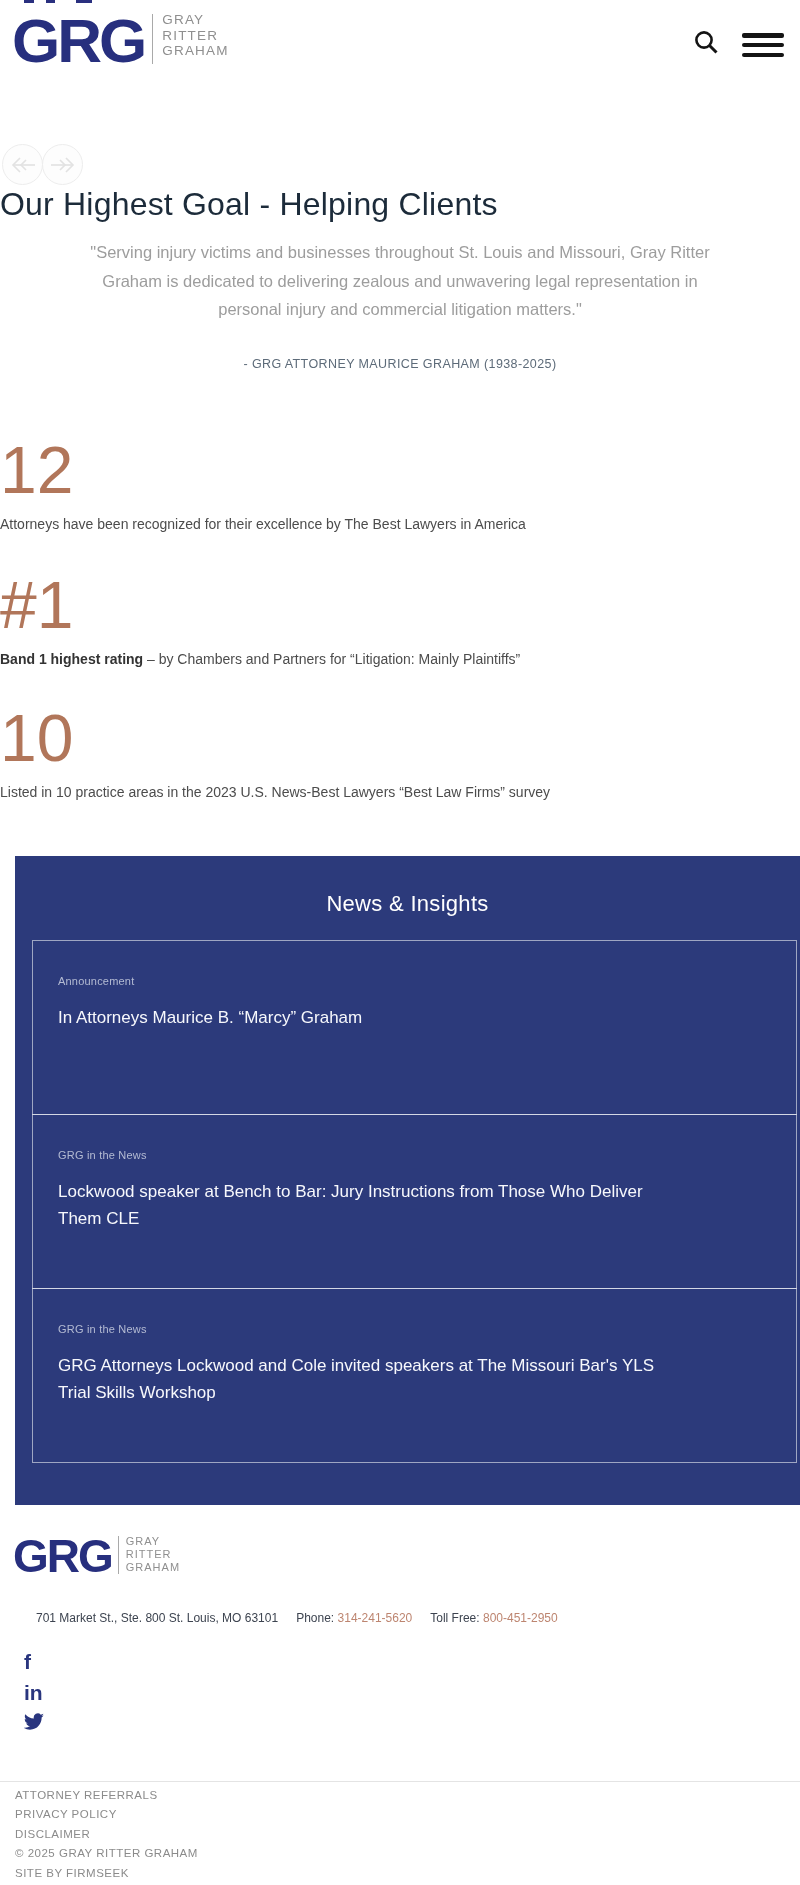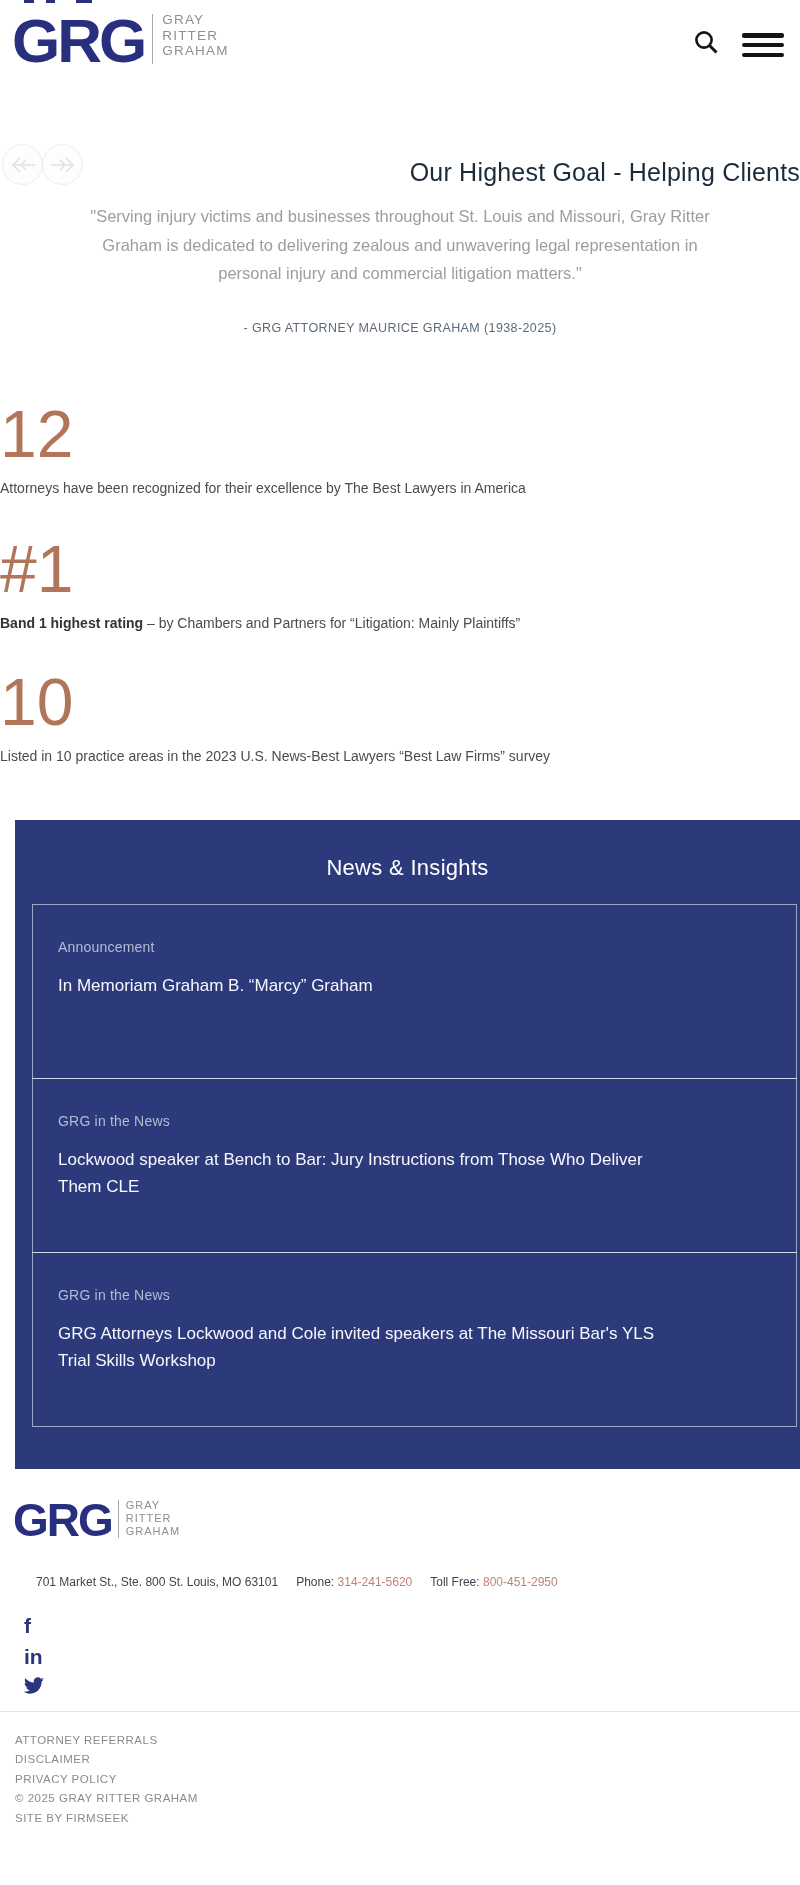--- a/index.html
+++ b/index.html
@@ -29,21 +29,21 @@
   .menu-btn i { display:block; height:4.5px; width:42px; background:#141414; border-radius:2px; }
 
   
   .hero { position:relative; padding-top:58px; }
   .carousel { position:absolute; top:44px; left:2px; display:flex; }
   .carousel .arrow {
     width:41px; height:41px; border-radius:50%; border:1px solid #ededed;
     display:flex; align-items:center; justify-content:center; background:#fdfdfd; cursor:pointer; margin-right:0px;
   }
   .carousel .arrow + .arrow { margin-left:-1px; }
-  .hero-title { text-align:right; font-size:25px; font-weight:400; color:#1c2b3a; letter-spacing:.2px; }
+  .hero-title { text-align:left; font-size:32px; font-weight:400; color:#1c2b3a; letter-spacing:.2px;margin-top:28px; }
   .hero-quote { width:648px; margin:15px auto 0; text-align:center; font-size:16.5px; line-height:28.5px; color:#9d9d9d; }
   .hero-attr { margin-top:33px; text-align:center; font-size:12.5px; letter-spacing:.4px; color:#5d6b79; }
 
   
   .stats { text-align:left; }
   .stat-number { font-size:66px; line-height:1; color:#b1765a; font-weight:400; }
   .stat-caption { margin-top:13px; font-size:14px; color:#4c4c4c; }
   .stat-caption b { color:#333; }
   .stat1 .stat-number { margin-top:66px; }
   .stat2 .stat-number { margin-top:40px; }
@@ -53,39 +53,39 @@
   .news {
     margin-top:56px; margin-left:15px; width:785px; height:649px;
     background:#2c3a7b; padding-top:35px;
   }
   .news-title { text-align:center; color:#ffffff; font-size:22px; font-weight:400; letter-spacing:.3px; }
   .cards { margin:23px 0 0 17px; width:765px; }
   .card {
     border:1px solid rgba(255,255,255,.55); height:175px; padding:34px 26px 0 25px; cursor:pointer;
   }
   .card + .card { margin-top:-1px; }
-  .card-category { font-size:14px; color:#b4bbd3; letter-spacing:.2px; }
+  .card-category { font-size:11px; color:#b4bbd3; letter-spacing:.2px; }
   .card-title { margin-top:17px; font-size:17px; line-height:27px; color:#f7f8fc; max-width:600px; }
 
   
   .footer-logo { margin:30px 0 0 13px; }
   .footer-logo .logo-grg { font-size:46px; letter-spacing:-2px; }
   .footer-logo .logo-divider { height:38px; margin:1px 7px 0 6px; }
   .footer-logo .logo-wordmark { font-size:11px; line-height:13px; letter-spacing:1px; }
 
   .footer-address { margin:34px 0 0 36px; font-size:12px; color:#3d4450; }
   .footer-address .label { margin-left:18px; }
   .footer-address .tel { color:#bd8570; cursor:pointer; }
 
   .social { margin:26px 0 0 24px; display:flex; flex-direction:column; }
   .social a { display:block; margin-bottom:9px; color:#29357e; text-decoration:none; cursor:pointer;
               font-weight:700; font-size:21px; line-height:22px; }
   .social svg { display:block; }
 
-  .bottom-links { margin-top:8px; border-top:1px solid #e4e4e4; padding:19px 0 0 15px; }
+  .bottom-links { margin-top:42px; border-top:1px solid #e4e4e4; padding:4px 0 0 15px; }
   .bottom-links div { font-size:11.5px; line-height:19.5px; letter-spacing:.5px; color:#8b8b8b; }
   .bottom-links .link { cursor:pointer; }
 </style>
 </head>
 <body>
 
 <div class="top-artifact">
   <span class="a1"></span>
     <span class="a2"></span>
     <span class="a3"></span>
@@ -158,21 +158,21 @@
     <div class="stat-number">10</div>
     <div class="stat-caption">Listed in 10 practice areas in the 2023 U.S. News-Best Lawyers “Best Law Firms” survey</div>
   </div>
 </div>
 
 <div class="news">
   <div class="news-title">News &amp; Insights</div>
   <div class="cards">
     <div class="card">
       <div class="card-category">Announcement</div>
-      <div class="card-title">In Memoriam Graham B. “Marcy” Graham</div>
+      <div class="card-title">In Attorneys Maurice B. “Marcy” Graham</div>
     </div>
     <div class="card">
       <div class="card-category">GRG in the News</div>
       <div class="card-title">Lockwood speaker at Bench to Bar: Jury Instructions from Those Who Deliver Them CLE</div>
     </div>
     <div class="card">
       <div class="card-category">GRG in the News</div>
       <div class="card-title">GRG Attorneys Lockwood and Cole invited speakers at The Missouri Bar's YLS Trial Skills Workshop</div>
     </div>
   </div>
@@ -200,18 +200,18 @@
     <a>in</a>
     <a>
       <svg width="20" height="17" viewBox="0 0 24 20" fill="#29357e">
         <path d="M23.953 2.57a10 10 0 01-2.825.775A4.958 4.958 0 0023.291.622a9.99 9.99 0 01-3.127 1.195A4.92 4.92 0 0011.78 6.299C7.69 6.095 4.067 4.13 1.64 1.162a4.822 4.822 0 00-.666 2.475c0 1.71.87 3.213 2.188 4.096a4.904 4.904 0 01-2.228-.616v.06a4.923 4.923 0 003.946 4.827 4.996 4.996 0 01-2.212.085 4.936 4.936 0 004.604 3.417A9.867 9.867 0 01.77 17.611c-.39 0-.779-.023-1.17-.067a13.995 13.995 0 007.557 2.209c9.053 0 13.998-7.496 13.998-13.985 0-.21 0-.42-.015-.63a9.935 9.935 0 002.46-2.548z"></path>
       </svg>
     </a>
   </div>
 
   <div class="bottom-links">
     <div class="link">ATTORNEY REFERRALS</div>
+    <div class="link">PRIVACY POLICY</div>
     <div class="link">DISCLAIMER</div>
-    <div class="link">PRIVACY POLICY</div>
     <div>© 2025 GRAY RITTER GRAHAM</div>
     <div class="link">SITE BY FIRMSEEK</div>
   </div>
 </div>
 
 </body></html>

